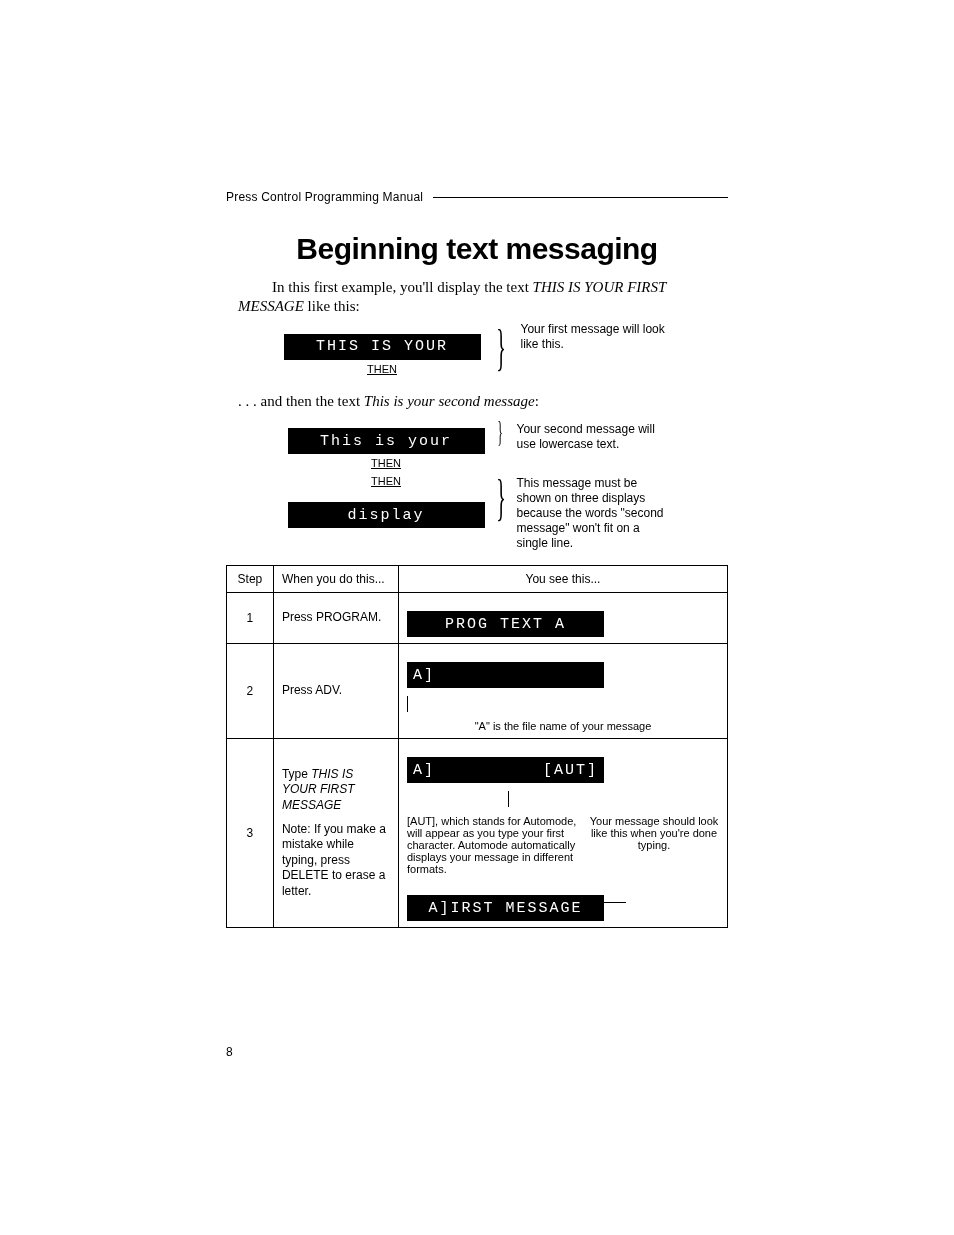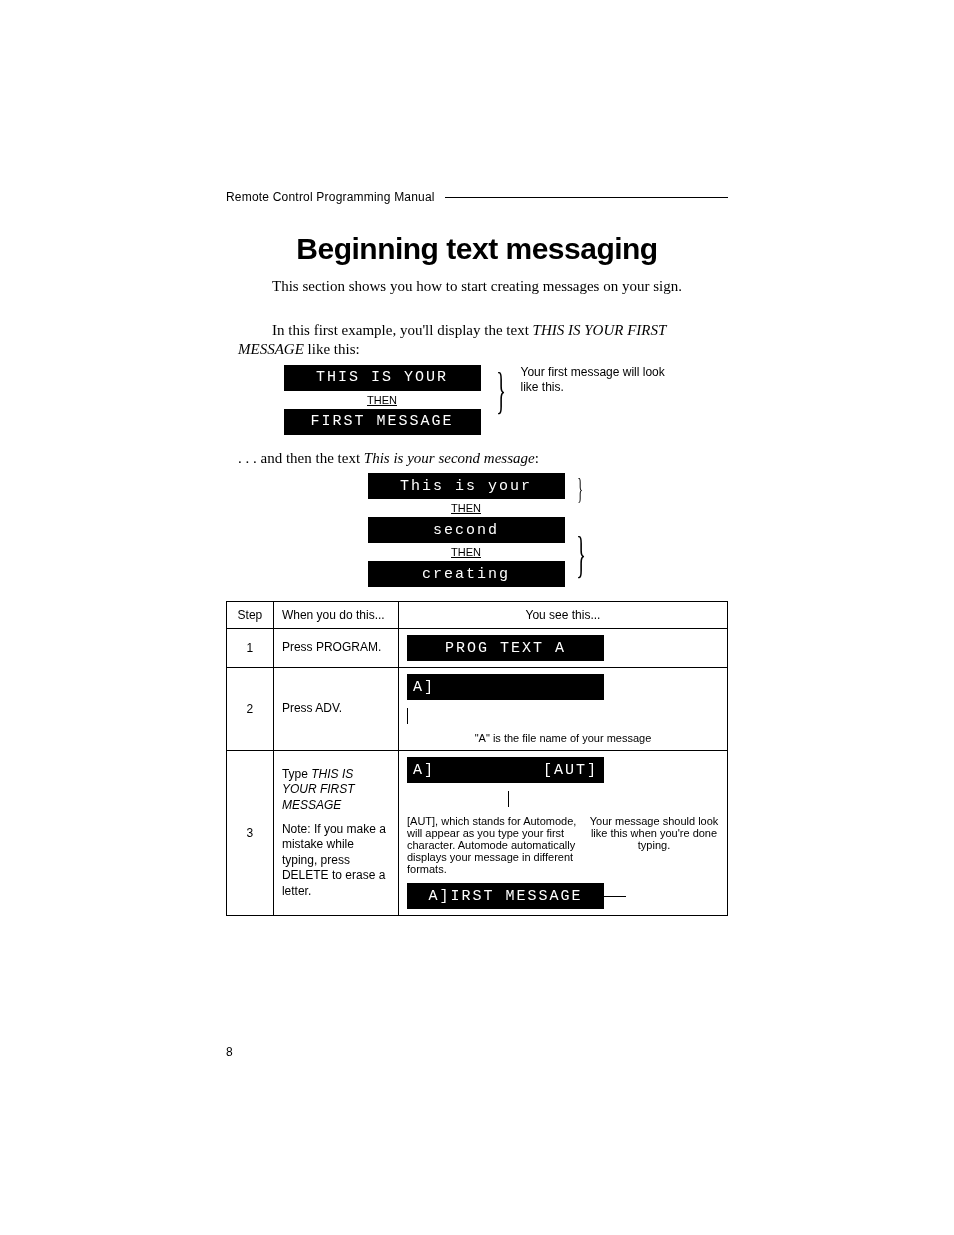--- a/index.html
+++ b/index.html
@@ -63,20 +63,21 @@
     background: #000;
     color: #fff;
     font-family: "Courier New", Courier, monospace;
     font-size: 15px;
     letter-spacing: 2px;
     display: flex;
     align-items: center;
     justify-content: center;
     padding: 0 4px;
     box-sizing: content-box;
+    margin-top: 12px;
   }
   .display.left  { justify-content: flex-start; }
   .display.dual  { justify-content: space-between; }
   .display-then {
     font-family: "Helvetica Neue", Helvetica, Arial, sans-serif;
     font-size: 11px;
     text-align: center;
     margin: 3px 0;
     text-decoration: underline;
   }
@@ -160,57 +161,58 @@
   }
   .footer .pagenum { width: 90px; }
   .footer .foot-text { flex: 1; text-align: right; }
 </style>
 </head>
 <body>
 
 <div class="page">
 
   <div class="running-head">
-    <span>Remote Control Programming Manual</span>
+    <span>Press Control Programming Manual</span>
     <span class="rule"></span>
   </div>
 
   <h1 class="title">Beginning text messaging</h1>
-  <p class="intro">This section shows you how to start creating messages on your sign.</p>
 
 
   <p class="body">
     <span>In this first example, you'll display the text </span><span class="italic">THIS IS YOUR FIRST MESSAGE</span><span> like this:</span>
   </p>
 
   <div class="fig-block">
     <div class="fig-col">
       <div class="display">THIS IS YOUR</div>
       <div class="display-then">THEN</div>
-      <div class="display">FIRST MESSAGE</div>
     </div>
     <div class="brace">}</div>
     <div class="annot">Your first message will look like this.</div>
   </div>
 
   <p class="body" style="text-indent:0">
     <span>. . . and then the text </span><span class="italic">This is your second message</span><span>:</span>
   </p>
 
   <div class="fig-block" style="gap:10px;">
     <div class="fig-col">
       <div class="display">This is your</div>
       <div class="display-then">THEN</div>
-      <div class="display">second</div>
       <div class="display-then">THEN</div>
-      <div class="display">creating</div>
+      <div class="display">display</div>
     </div>
     <div style="display:flex;flex-direction:column;align-items:center;gap:26px;">
       <div class="brace small">}</div>
       <div class="brace">}</div>
+    </div>
+    <div class="annot-block">
+      <div class="annot">Your second message will use lowercase text.</div>
+      <div class="annot">This message must be shown on three displays because the words "second message" won't fit on a single line.</div>
     </div>
   </div>
 
   <table class="steps">
     <thead>
       <tr>
         <th>Step</th>
         <th class="when-col">When you do this...</th>
         <th>You see this...</th>
       </tr>

